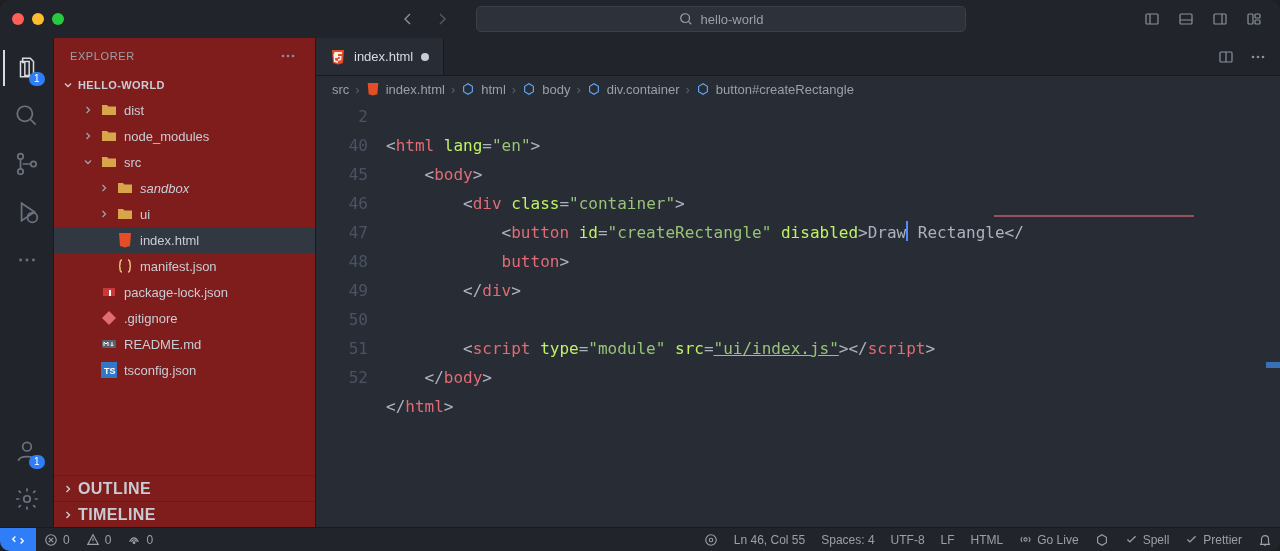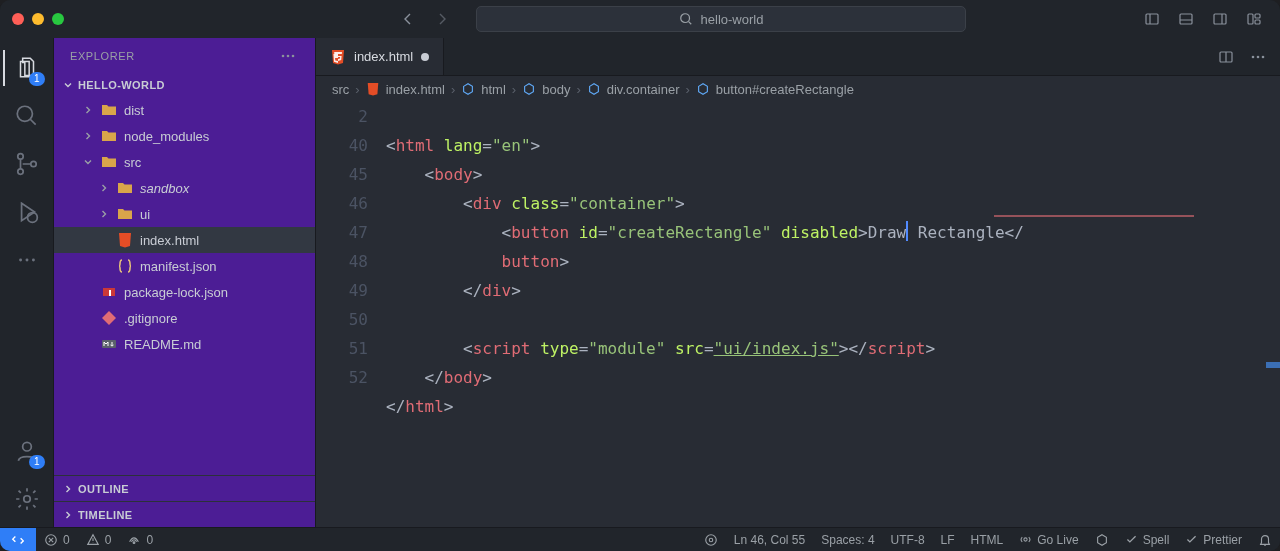--- a/index.html
+++ b/index.html
@@ -15,29 +15,29 @@
   .icon-btn { width: 28px; height: 28px; display: flex; align-items: center; justify-content: center; color: #8a919c; border-radius: 4px; }
   .search-box { flex: 0 0 490px; margin-left: 10px; height: 26px; background: #2c313a; border: 1px solid #3b4048; border-radius: 5px; display: flex; align-items: center; justify-content: center; color: #9aa0a6; font-size: 13px; gap: 8px; }
   .titlebar-right { margin-left: auto; display: flex; gap: 6px; }
   .body-row { flex: 1; display: flex; min-height: 0; }
   .activity-bar { width: 54px; background: #21252b; display: flex; flex-direction: column; align-items: center; padding-top: 8px; gap: 4px; border-right: 1px solid #181a1f; }
   .activity-bar .ab-item { width: 48px; height: 44px; display: flex; align-items: center; justify-content: center; color: #6b717d; position: relative; }
   .activity-bar .ab-item.active { color: #d7dae0; }
   .activity-bar .ab-item.active::before { content: ""; position: absolute; left: 0; top: 4px; bottom: 4px; width: 2px; background: #d7dae0; }
   .ab-bottom { margin-top: auto; margin-bottom: 6px; display:flex; flex-direction:column; gap:4px; align-items:center;}
   .badge { position: absolute; bottom: 4px; right: 6px; background: #2f7ef7; color: #fff; font-size: 10px; border-radius: 8px; padding: 0 5px; line-height: 14px; }
-  .sidebar { width: 262px; background: #4c1d95; display: flex; flex-direction: column; border-right: 1px solid #181a1f; }
+  .sidebar { width: 262px; background: #7f1d1d; display: flex; flex-direction: column; border-right: 1px solid #181a1f; }
   .sidebar-header { height: 35px; display: flex; align-items: center; padding: 0 16px; font-size: 11px; letter-spacing: 0.6px; color: #9aa0a6; justify-content: space-between; }
   .folder-header { height: 24px; display: flex; align-items: center; padding: 0 8px; font-size: 11px; font-weight: 600; color: #c8ccd4; letter-spacing: 0.4px; gap: 4px; }
   .tree { flex: 1; overflow: auto; font-size: 13px; color: #c8ccd4; }
   .tree-row { height: 26px; display: flex; align-items: center; gap: 6px; padding-left: 12px; }
   .tree-row.selected { background: #323842; }
   .tree-row .chev { width: 12px; display:inline-flex; justify-content:center; color:#9aa0a6; }
   .tree-row .ficon { width: 18px; display:inline-flex; justify-content:center; }
-  .collapse-sec { height: 26px; display:flex; align-items:center; padding: 4px 8px; font-size:11px; font-weight:600; color:#c8ccd4; letter-spacing:0.4px; gap:4px; border-top: 1px solid #2c313a;}
+  .collapse-sec { height: 26px; display:flex; align-items:center; padding: 4px 8px; font-size:16px; font-weight:600; color:#c8ccd4; letter-spacing:0.4px; gap:4px; border-top: 1px solid #2c313a;}
   .editor-area { flex: 1; display: flex; flex-direction: column; background: #282c34; min-width: 0; }
   .tabs { height: 38px; display: flex; align-items: stretch; background: #21252b; border-bottom: 1px solid #181a1f; }
   .tab { display: flex; align-items: center; gap: 8px; padding: 0 14px; background: #282c34; color: #d7dae0; font-size: 13px; border-right: 1px solid #181a1f;}
   .tab .dirty-dot { width: 8px; height: 8px; border-radius: 50%; background: #c8ccd4; }
   .tabs-right { margin-left: auto; display:flex; align-items:center; gap:4px; padding-right:8px; color:#8a919c;}
   .breadcrumb { height: 26px; display:flex; align-items:center; padding: 0 16px; font-size: 13px; color:#9aa0a6; gap:6px; }
   .breadcrumb .bc-icon { display:inline-flex; }
   .breadcrumb .sep { color:#5a606b; }
   .code-area { flex:1; display:flex; font-family: ui-monospace, SFMono-Regular, Menlo, Consolas, monospace; font-size: 16px; line-height: 29px; overflow:hidden; position: relative;}
   .gutter { width: 70px; text-align: right; color: #4b5363; padding-right: 18px; user-select:none;}
@@ -296,20 +296,30 @@
           <div class="tree-row" style="padding-left: 28px;">
             <span class="chev"></span>
             <span class="ficon">
               <svg width="16" height="16" viewBox="0 0 16 16">
                 <rect x="1" y="4" width="14" height="8" rx="1" fill="#5a606b"></rect>
                 <path d="M3 10V6l2 2 2-2v4M11 6v3m-1.5 0L11 10l1.5-1" stroke="#fff" stroke-width="1" fill="none"></path>
               </svg>
             </span>
             <span>README.md</span>
           </div>
+          <div class="tree-row" style="padding-left: 28px;">
+            <span class="chev"></span>
+            <span class="ficon">
+              <svg width="16" height="16" viewBox="0 0 16 16">
+                <rect width="16" height="16" fill="#3178c6"></rect>
+                <text x="3" y="12" font-size="9" fill="#fff" font-family="sans-serif" font-weight="bold">TS</text>
+              </svg>
+            </span>
+            <span>tsconfig.json</span>
+          </div>
         </div>
       <div class="collapse-sec">
         <span class="chev">
             <svg width="12" height="12" viewBox="0 0 12 12" fill="none" stroke="currentColor" stroke-width="1.4">
               <path d="M4.5 3 7.5 6 4.5 9"></path>
             </svg>
           </span>
         <span>OUTLINE</span>
       </div>
       <div class="collapse-sec">

